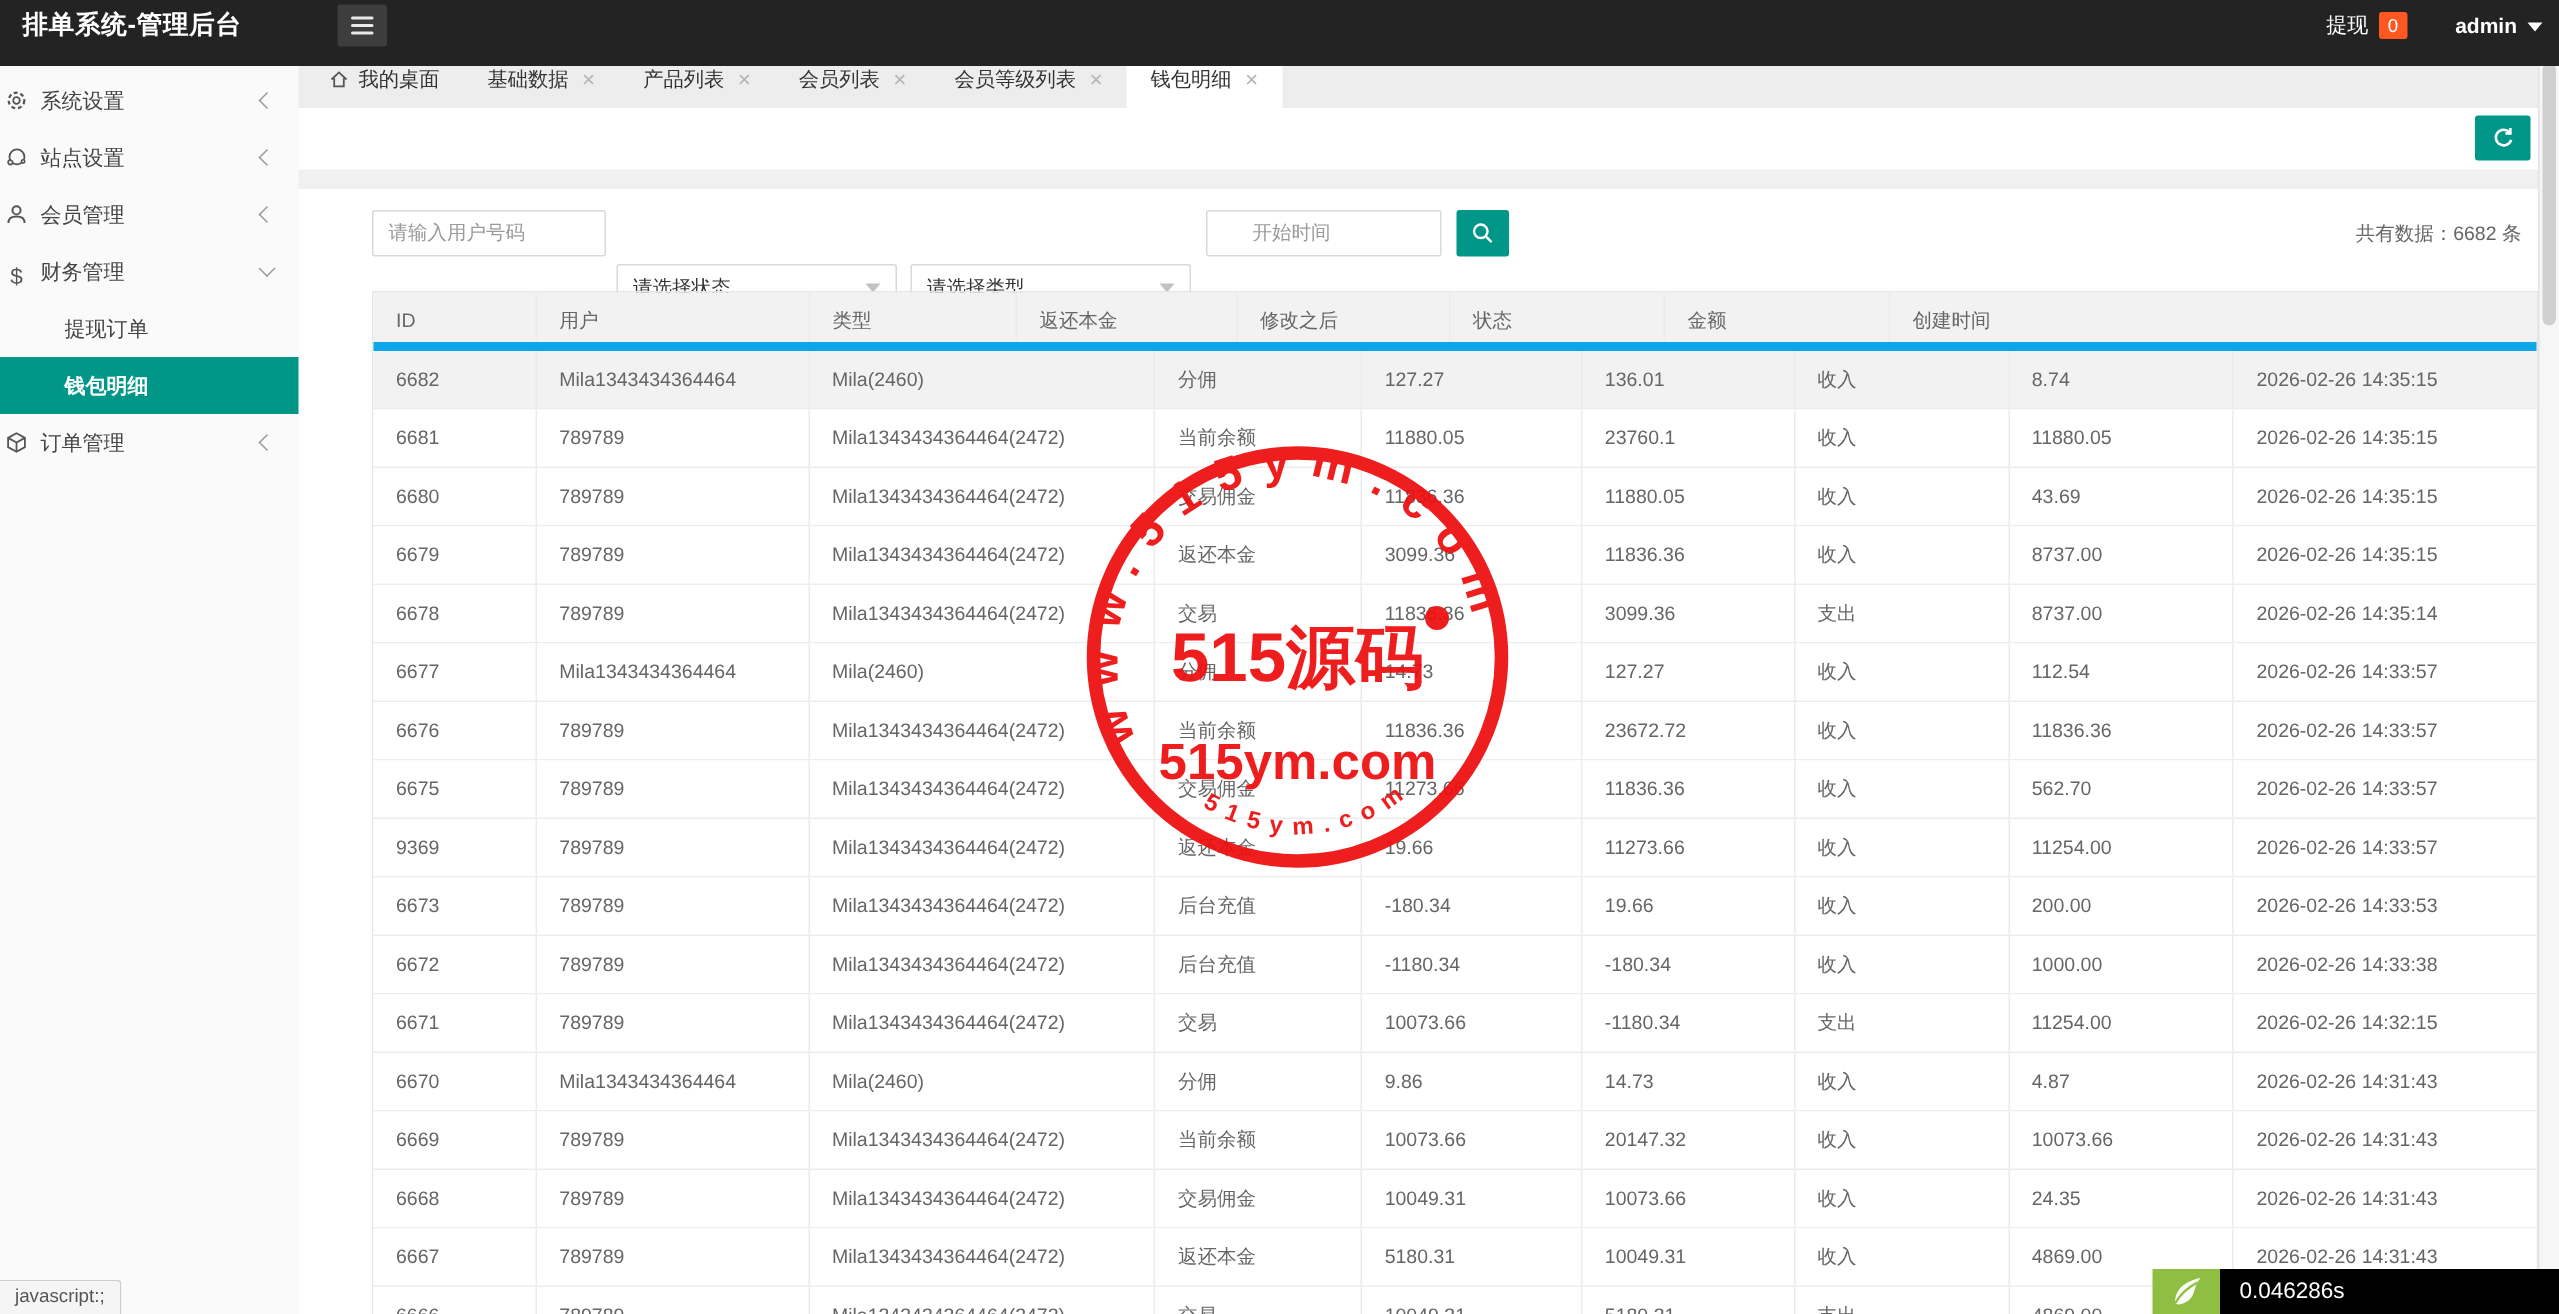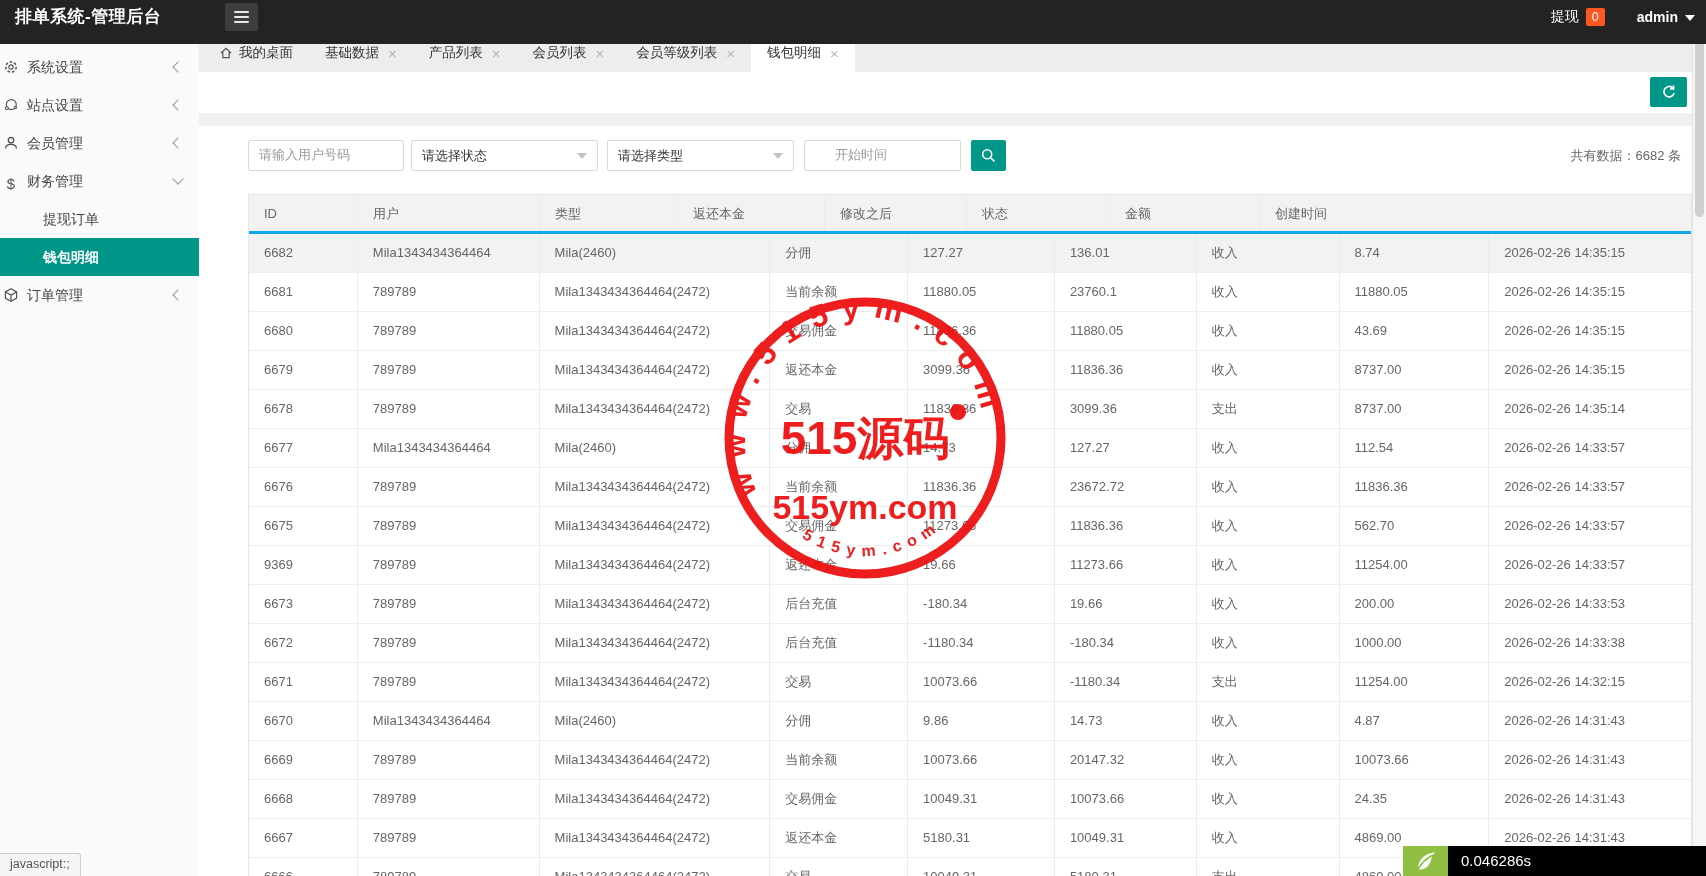--- a/index.html
+++ b/index.html
@@ -38,54 +38,54 @@
   
   .panel-top{position:absolute;left:199px;top:72px;width:1507px;height:41px;background:#fff;z-index:3;}
   .refresh-btn{position:absolute;right:19px;top:5px;width:37px;height:30px;background:#009688;border:none;border-radius:2px;
                display:flex;align-items:center;justify-content:center;cursor:pointer;}
 
   
   .card{position:absolute;left:199px;top:126px;width:1507px;height:750px;background:#fff;z-index:2;}
   .f-box{position:absolute;top:14px;height:31px;box-sizing:border-box;border:1px solid #d9d9d9;border-radius:2px;background:#fff;font-size:13px;}
   .f-input{padding:0 10px;color:#000000;outline:none;font-family:Liberation Mono, monospace;}
   .f-input::placeholder{color:#9a9a9a;}
-  .sel{line-height:29px;padding:0 10px;color:#333;cursor:pointer;position:absolute;}
+  .sel{line-height:29px;padding:0 10px;color:#333;cursor:pointer;position:absolute;margin-top:36px;}
   .sel-caret{position:absolute;right:10px;top:12px;width:0;height:0;border:5px solid transparent;border-top:6px solid #c2c2c2;border-bottom:none;}
   .f-user{left:49px;width:156px;}
   .f-status{left:212px;width:187px;}
   .f-type{left:408px;width:187px;}
   .f-time{left:605px;width:157px;padding-left:30px;}
   .search-btn{position:absolute;left:772px;top:14px;width:35px;height:31px;background:#009688;border:none;border-radius:2px;
               display:flex;align-items:center;justify-content:center;cursor:pointer;}
   .count{position:absolute;right:25px;top:21px;font-size:13px;color:#666;}
 
   
   .table{position:absolute;left:49px;top:68px;width:1444px;box-sizing:border-box;border:1px solid #e6e6e6;border-bottom:none;font-size:13px;color:#666;}
-  .thead{display:flex;height:39px;background:#f2f2f2;box-sizing:border-box;border-bottom:3px solid #0ea5e9;}
+  .thead{display:flex;height:39px;background:#f2f2f2;box-sizing:border-box;border-bottom:6px solid #0ea5e9;}
   .trow{display:flex;height:39px;box-sizing:border-box;border-bottom:1px solid #ededed;background:#fff;}
   .trow.hl{background:#f2f2f2;}
   .cell{box-sizing:border-box;padding-left:15px;line-height:38px;border-right:1px solid #ececec;overflow:hidden;white-space:nowrap;}
   .cell:last-child{border-right:none;}
   .c0{width:109px;} .c1{width:182px;} .c2{width:231px;} .c3{width:138px;} .c4{width:147px;}
   .c5{width:142px;} .c6{width:143px;} .c7{width:150px;} .c8{width:202px;}
   .thead .cell{color:#666;}
 
   
   .stamp{position:absolute;left:695px;top:268px;width:340px;height:340px;z-index:20;opacity:.93;pointer-events:none;}
 
   
   .vscroll{position:absolute;right:0;top:34px;width:14px;height:842px;background:#f6f6f6;border-left:1px solid #e3e3e3;box-sizing:border-box;z-index:25;}
   .vthumb{position:absolute;left:2px;width:9px;top:8px;height:175px;background:#cfcfcf;border-radius:5px;cursor:pointer;}
 
   
   .status-hint{position:absolute;left:0;bottom:0;height:22px;line-height:21px;background:#f5f5f5;border:1px solid #ccc;
                border-left:none;border-bottom:none;border-top-right-radius:3px;padding:0 10px;color:#555;font-size:12.5px;z-index:40;}
   .debug{position:absolute;right:0;bottom:0;height:30px;display:flex;z-index:40;cursor:pointer;}
   .debug-icon-box{width:45px;height:30px;background:#8fbe43;display:flex;align-items:center;justify-content:center;}
-  .debug-time{width:258px;height:30px;background:#000;color:#fff;font-size:15px;line-height:30px;padding-left:13px;box-sizing:border-box;}
+  .debug-time{width:226px;height:30px;background:#000;color:#fff;font-size:15px;line-height:30px;padding-left:13px;box-sizing:border-box;}
 </style>
 </head>
 <body>
 
 <div class="screen">
 
   <div class="topbar">
     <div class="title">排单系统-管理后台</div>
     <div class="hamburger">
       <span style="display:flex;flex-direction:column;align-items:center;">

